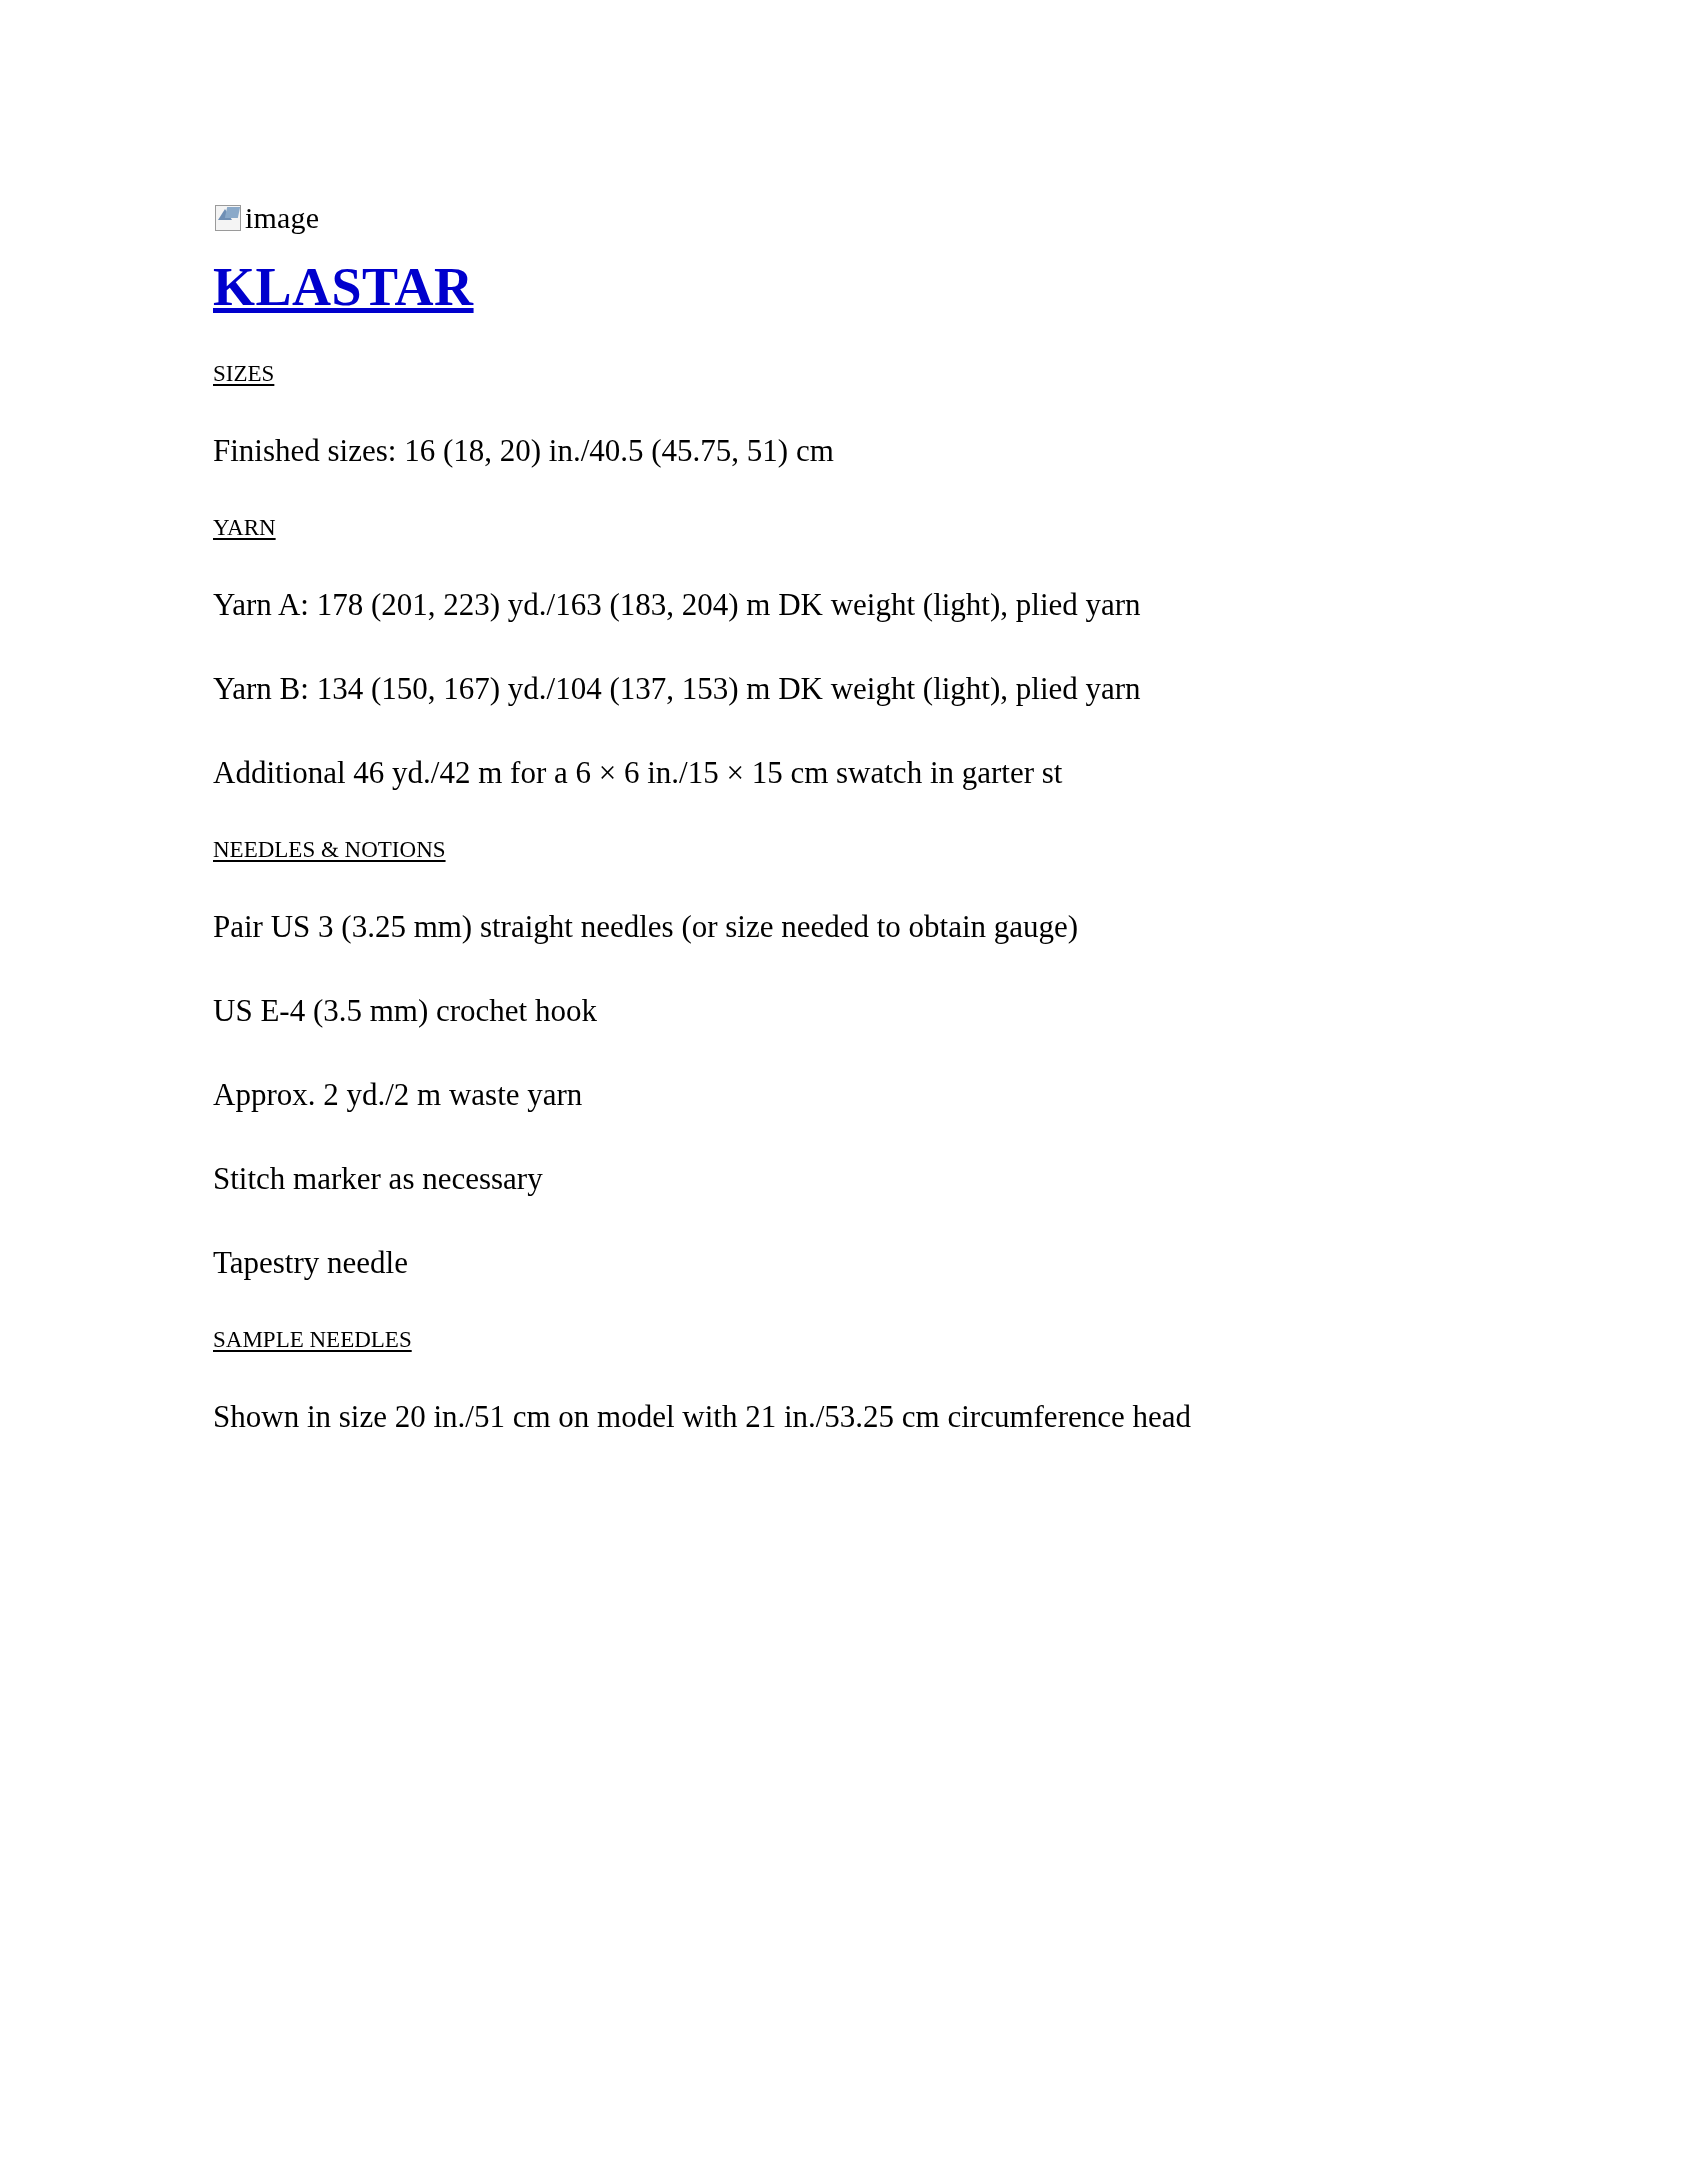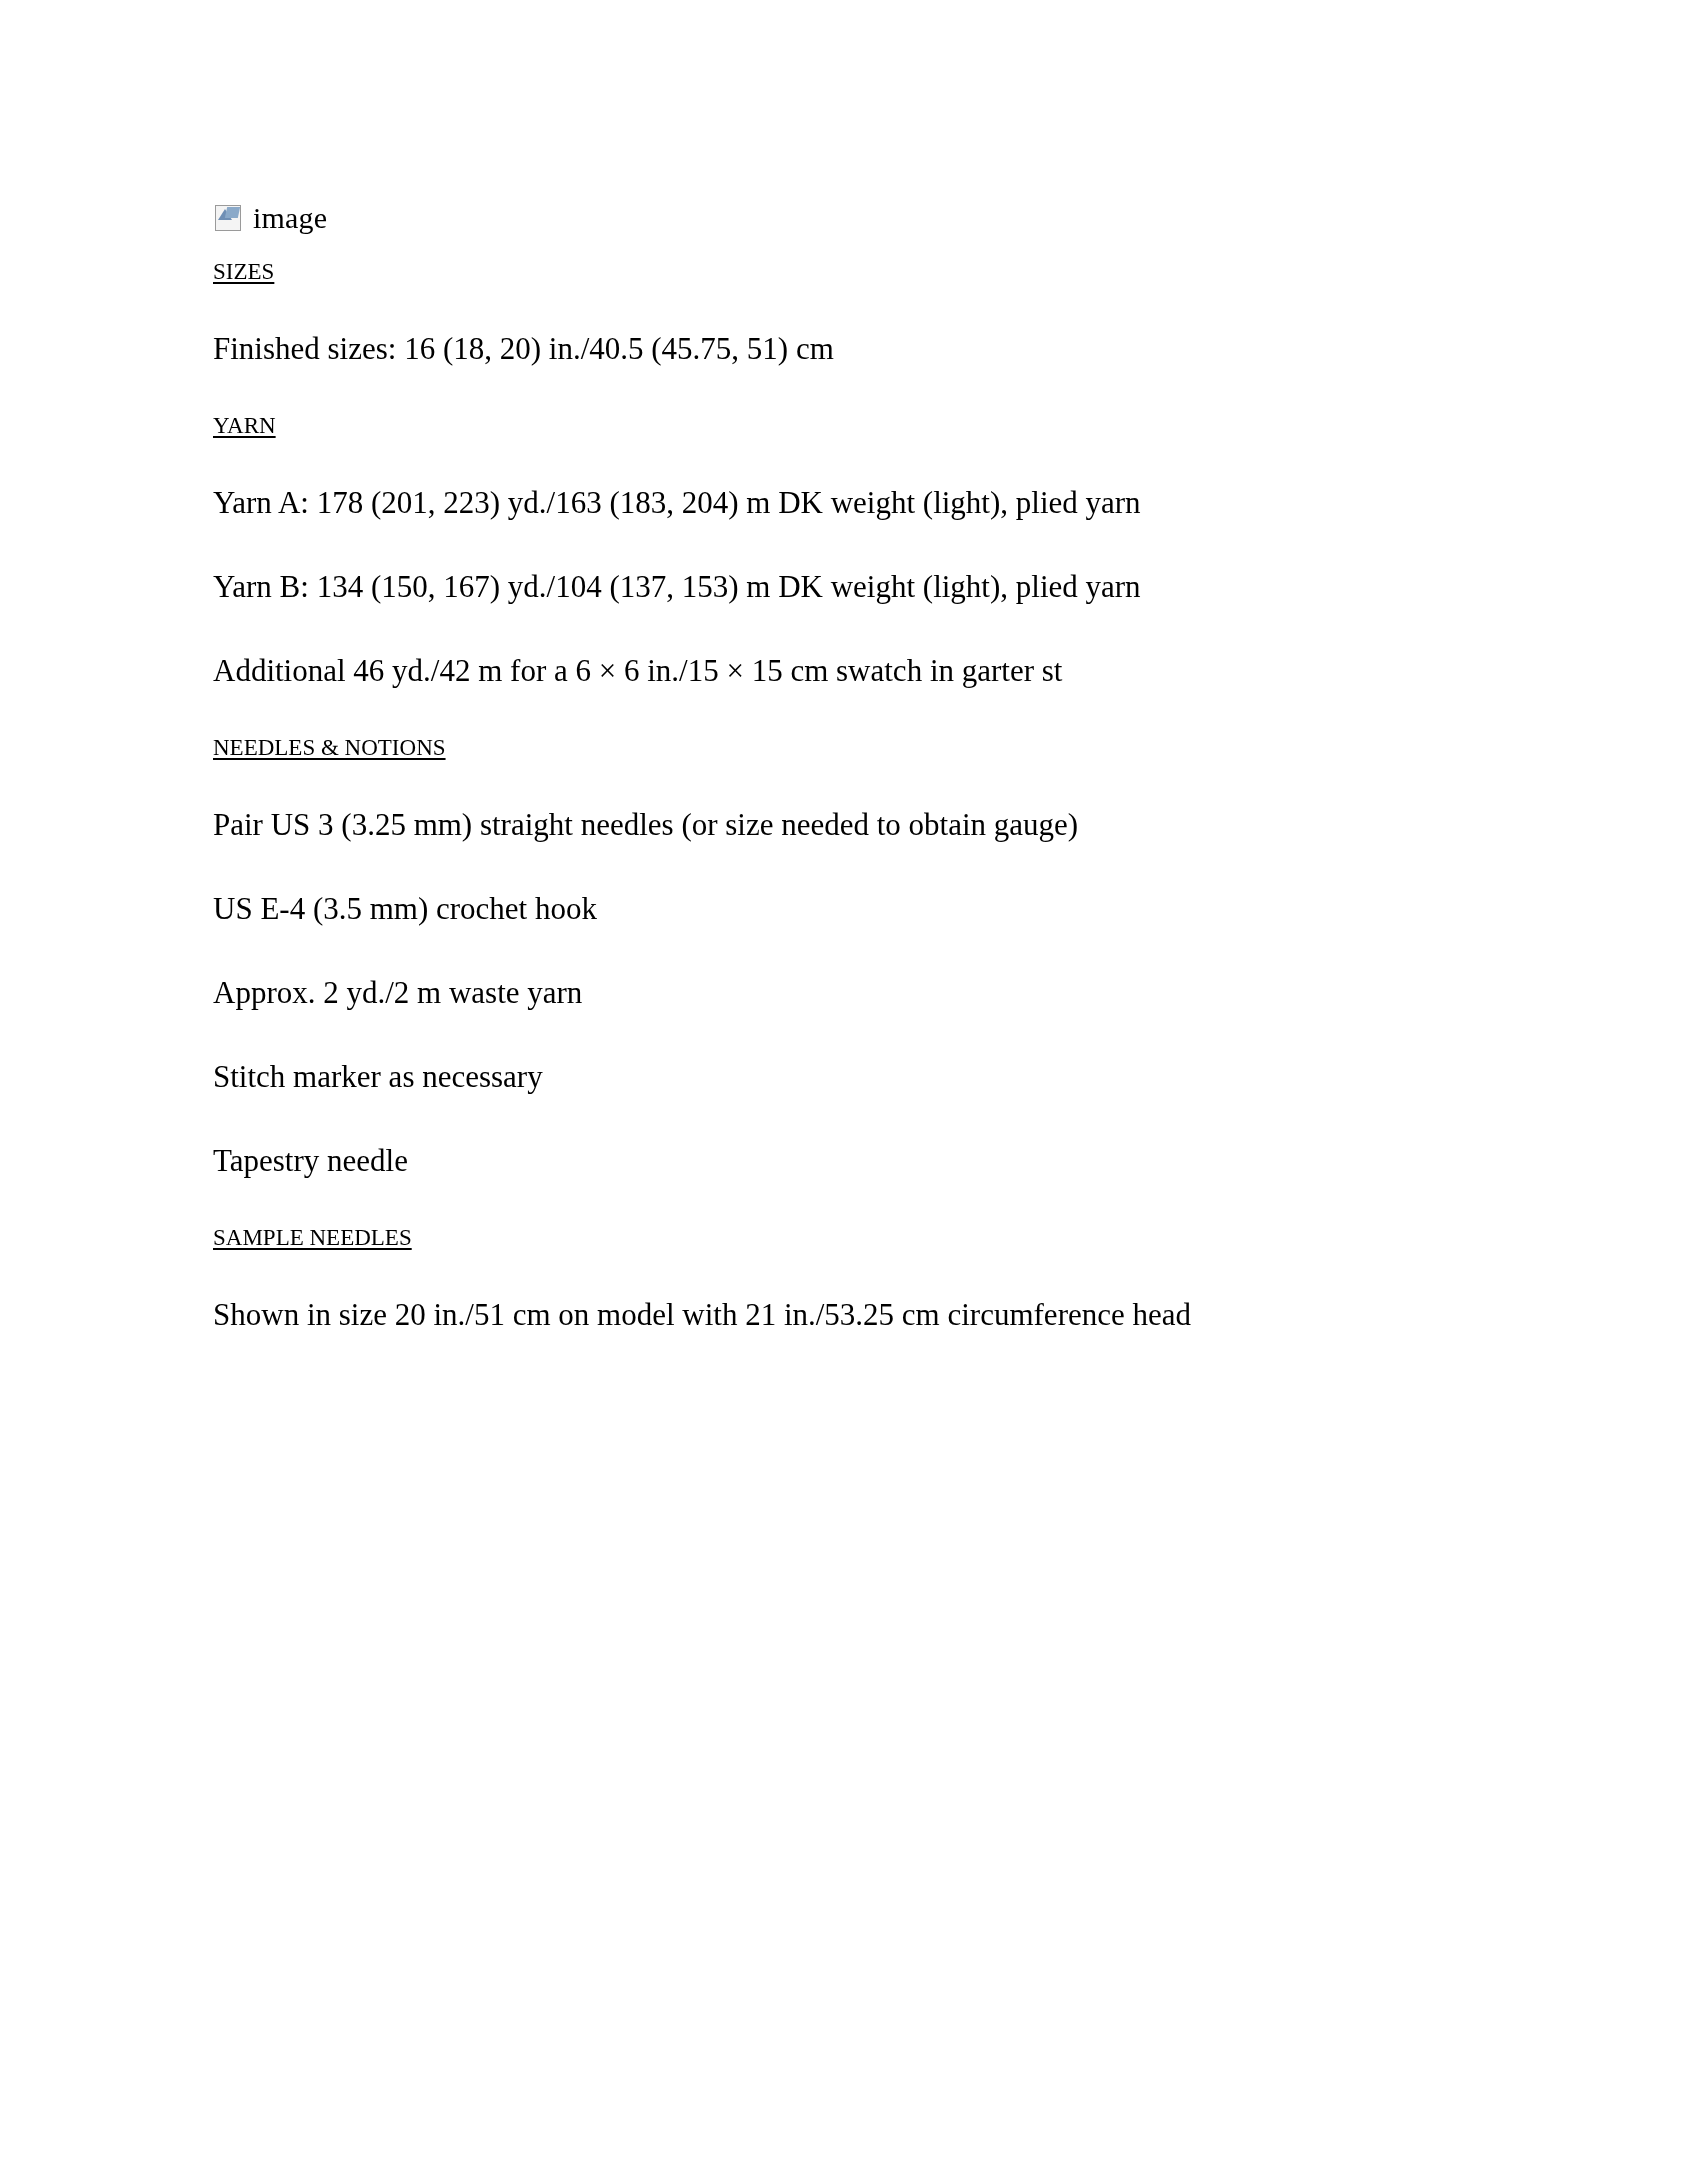--- a/index.html
+++ b/index.html
@@ -19,21 +19,21 @@
     min-height: 2178px;
     padding: 203px 0 0 213px;
   }
   .content {
     width: 1228px;
   }
   
   .broken-image {
     display: inline-flex;
     align-items: center;
-    gap: 12px;
+    gap: 4px;
     font-family: "Liberation Serif", serif;
     font-size: 30px;
     line-height: 1;
     color: #000;
     margin: 0 0 24px 2px;
   }
   .broken-image .glyph {
     display: inline-block;
     width: 26px;
     height: 26px;
@@ -104,20 +104,23 @@
 <body>
 
 <div class="page">
   <div class="content">
 
     <div class="broken-image">
       <span class="glyph"></span>
       <span class="alt">image</span>
     </div>
 
+    <h1 class="doc-title">
+      <a class="link" href="#">KLASTAR</a>
+    </h1>
 
     
     <h2 class="section">
       <span>SIZES</span>
     </h2>
     <p class="para">Finished sizes: 16 (18, 20) in./40.5 (45.75, 51) cm</p>
 
     
     <h2 class="section">
       <span>YARN</span>

